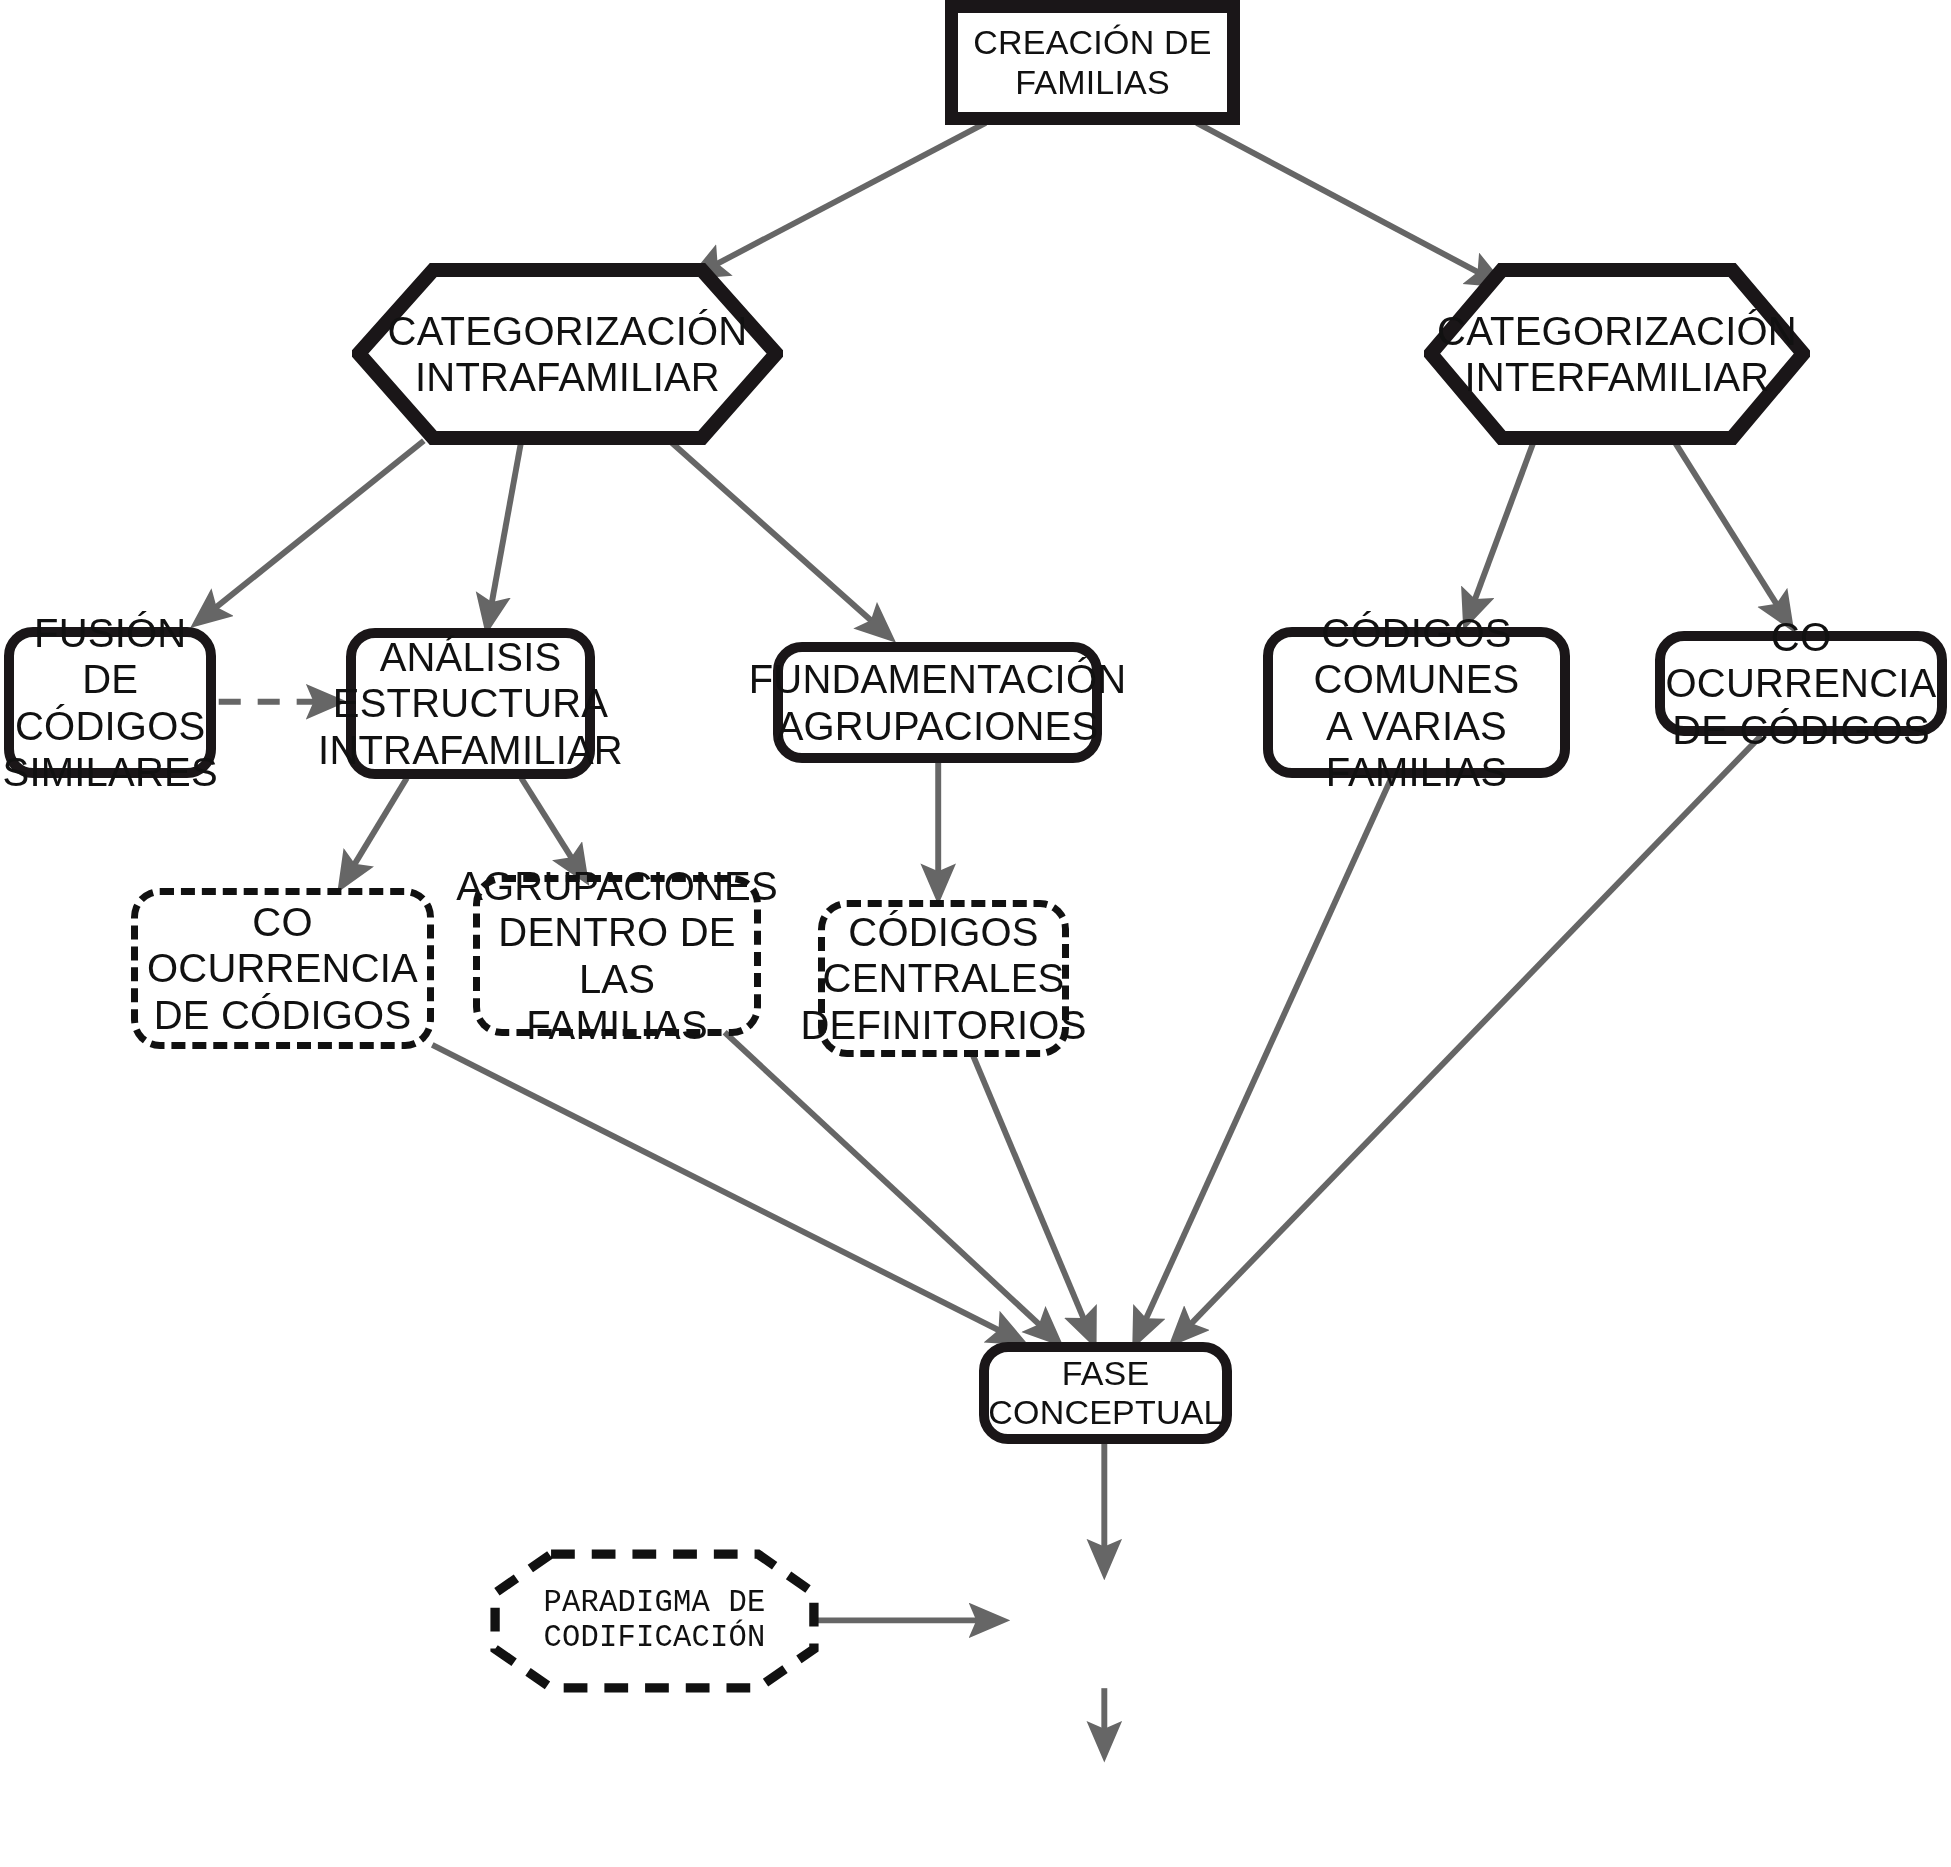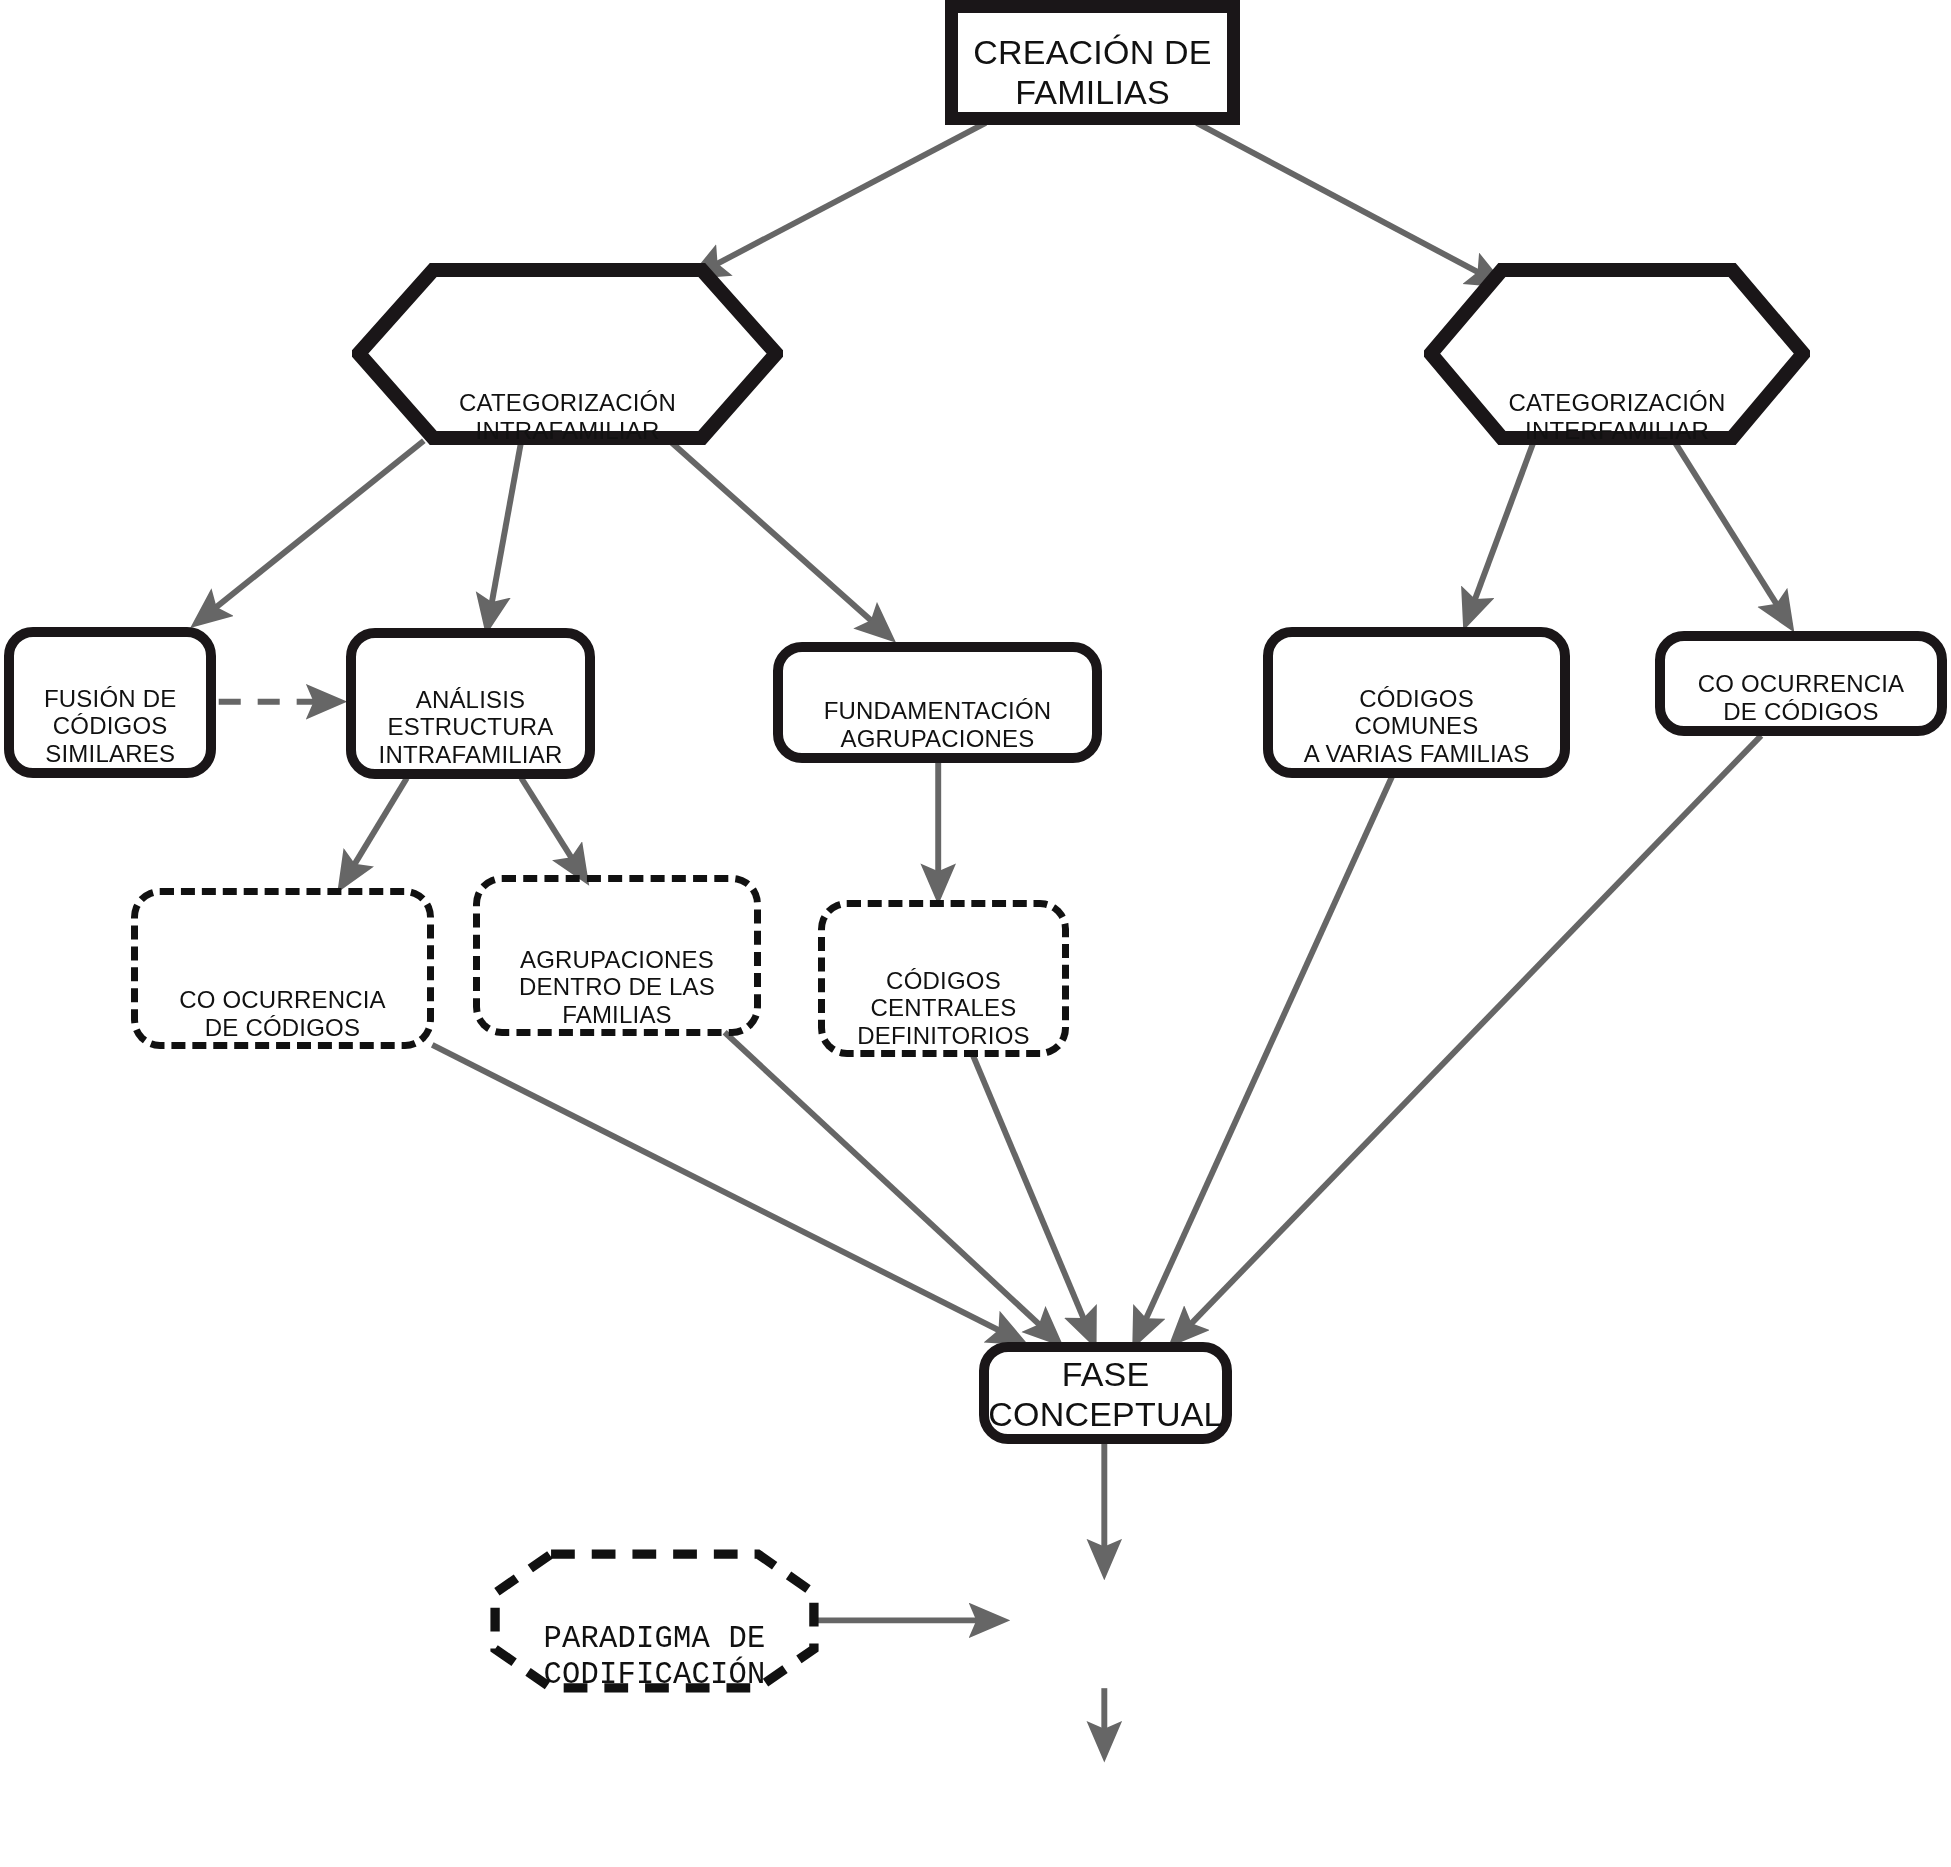--- a/index.html
+++ b/index.html
@@ -20,21 +20,21 @@
   #edge-layer {
     position: absolute;
     left: 0; top: 0;
     width: 1951px;
     height: 1867px;
   }
   .node {
     position: absolute;
     box-sizing: border-box;
     display: flex;
-    align-items: flex-end;
+    align-items: center;
     justify-content: center;
     text-align: center;
     background: #ffffff;
     color: #111111;
     z-index: 5;
   }
   .node .label {
     display: block;
     line-height: 1.16;
     white-space: pre-line;
@@ -62,21 +62,21 @@
     background: transparent;
   }
   .hex-svg, .oct-svg {
     position: absolute;
     left: 0; top: 0;
     width: 100%;
     height: 100%;
     z-index: -1;
   }
   .fs-40 { font-size: 34px; }
-  .fs-38 { font-size: 24px; }
+  .fs-38 { font-size: 40px; }
   .fs-36 { font-size: 30.5px; }
 </style>
 </head>
 <body>
 
 <div id="canvas">
 
   <svg id="edge-layer" viewBox="0 0 2302 2203" xmlns="http://www.w3.org/2000/svg">
     <defs>
       <marker id="ah" markerWidth="7" markerHeight="7" refX="5.6" refY="3" orient="auto" markerUnits="strokeWidth">

